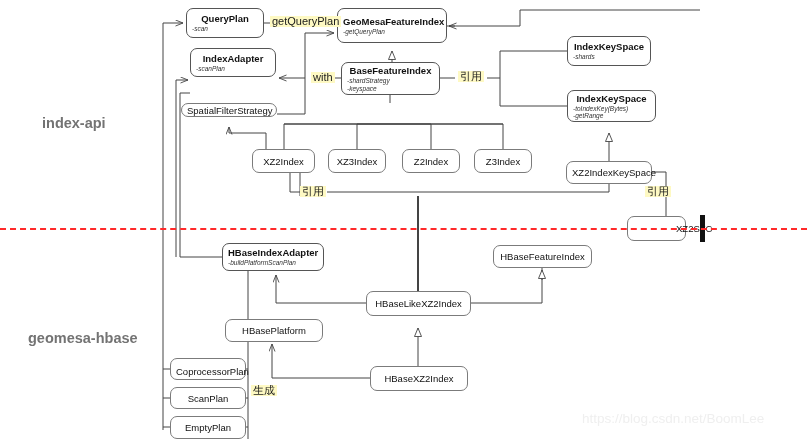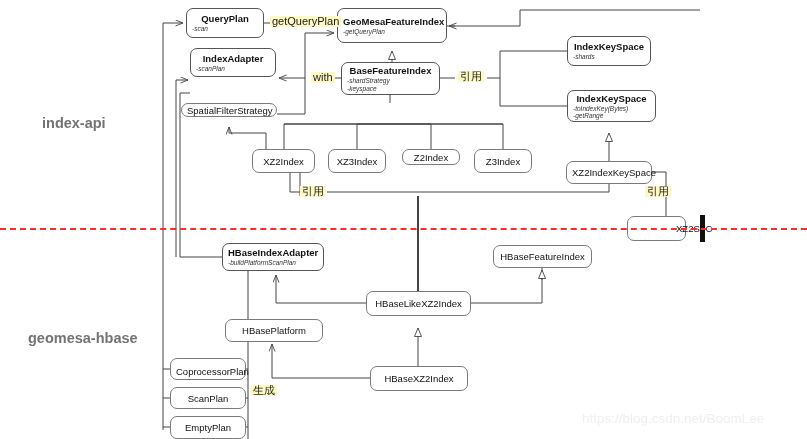--- a/index.html
+++ b/index.html
@@ -246,21 +246,21 @@
   </div>
 
   <div class="node" style="left:252px; top:149px; width:63px; height:24px;">
     <div class="title">XZ2Index</div>
   </div>
 
   <div class="node" style="left:328px; top:149px; width:58px; height:24px;">
     <div class="title">XZ3Index</div>
   </div>
 
-  <div class="node" style="left:402px; top:149px; width:58px; height:16px;">
+  <div class="node" style="left:402px; top:149px; width:58px; height:24px;">
     <div class="title">Z2Index</div>
   </div>
 
   <div class="node" style="left:474px; top:149px; width:58px; height:24px;">
     <div class="title">Z3Index</div>
   </div>
 
   <div class="node" style="left:566px; top:161px; width:86px; height:23px;">
     <div class="title">XZ2IndexKeySpace</div>
   </div>

